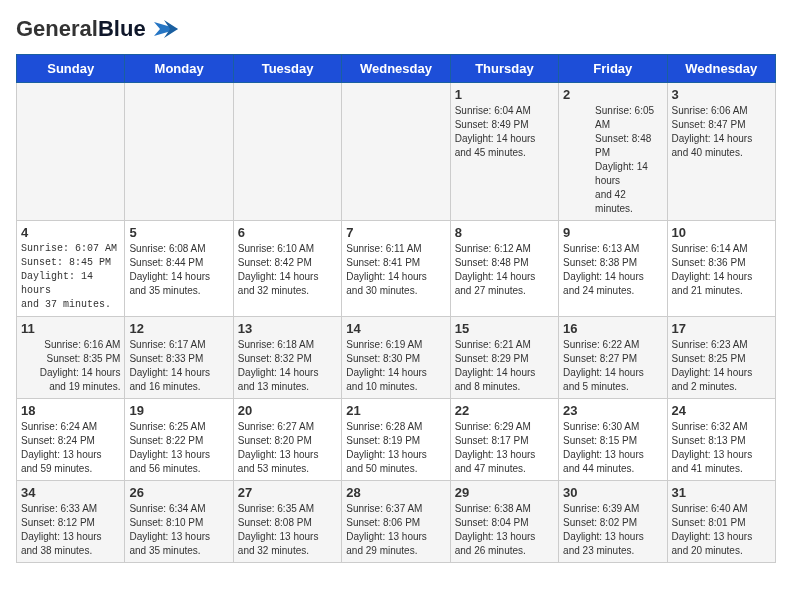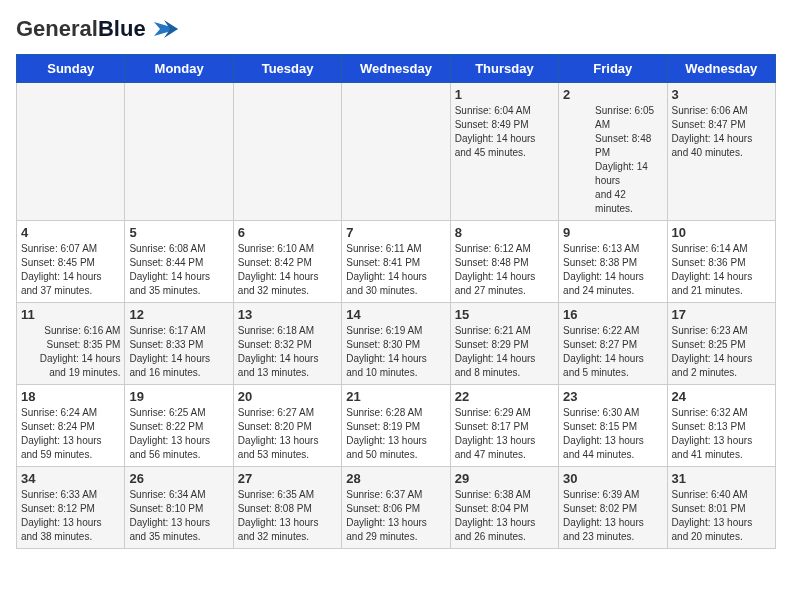--- a/index.html
+++ b/index.html
@@ -132,21 +132,21 @@
           <span class="day-num">3</span>
           <div class="day-info" style="white-space: pre-line;">Sunrise: 6:06 AM
 Sunset: 8:47 PM
 Daylight: 14 hours
 and 40 minutes.</div>
         </td>
       </tr>
       <tr>
         <td>
           <span class="day-num">4</span>
-          <div class="day-info" style="white-space: pre-line;">Sunrise: 6:07 AM
+          <div class="day-info" style="white-space: pre-line; font-family: Liberation Mono, monospace;">Sunrise: 6:07 AM
 Sunset: 8:45 PM
 Daylight: 14 hours
 and 37 minutes.</div>
         </td>
         <td>
           <span class="day-num">5</span>
           <div class="day-info" style="white-space: pre-line;">Sunrise: 6:08 AM
 Sunset: 8:44 PM
 Daylight: 14 hours
 and 35 minutes.</div>

